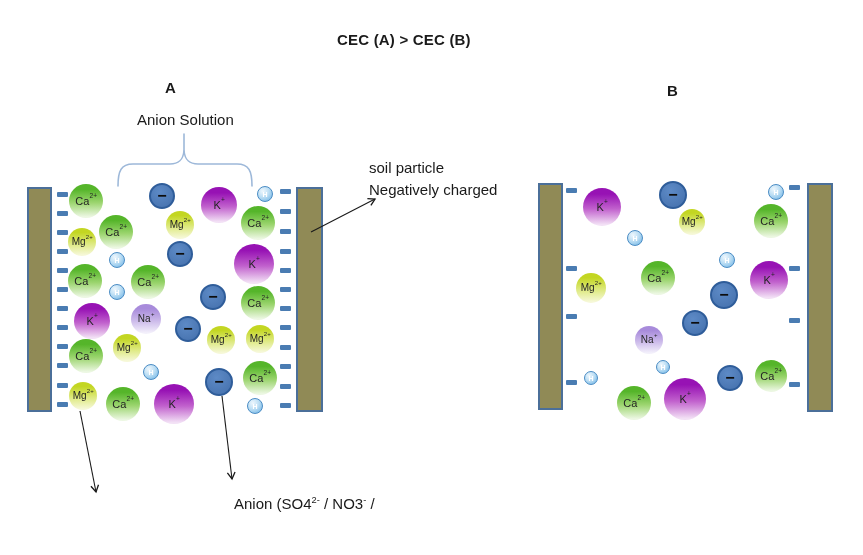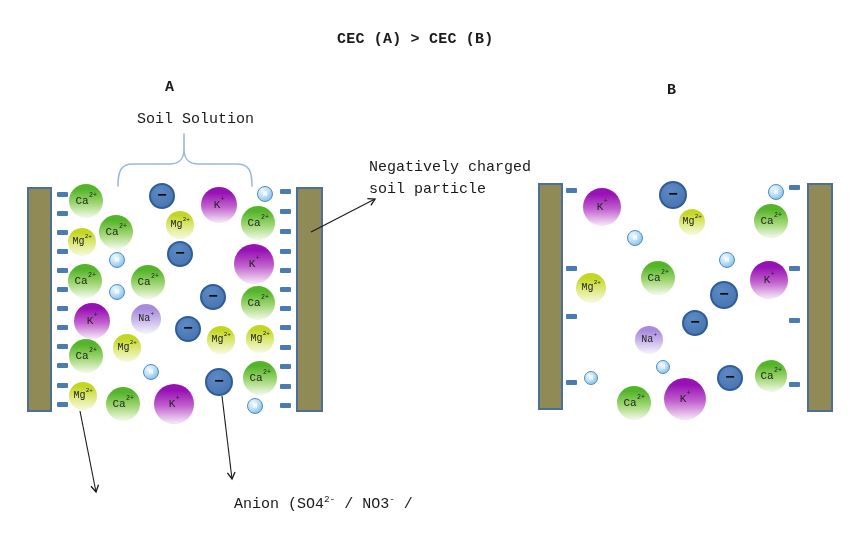--- a/index.html
+++ b/index.html
@@ -1,18 +1,18 @@
 <!DOCTYPE html>
 <html><head>
 <meta charset="utf-8">
 <style>
   html,body{margin:0;padding:0;background:#fff;}
   .canvas{
     position:relative;width:863px;height:555px;background:#ffffff;overflow:hidden;
-    font-family:Liberation Mono, monospace;color:#1a1a1a;
+    font-family:Liberation Sans, sans-serif;color:#1a1a1a;
   }
   .abs{position:absolute;}
   .title{left:337px;top:31px;font-size:15px;font-weight:bold;letter-spacing:0.2px;}
   .lbl-a{left:165px;top:79px;font-size:15px;font-weight:bold;}
   .lbl-b{left:667px;top:82px;font-size:15px;font-weight:bold;}
   .soil-solution{left:137px;top:111px;font-size:15px;}
   .neg-label{left:369px;top:157px;font-size:15px;line-height:22px;}
   .bounded-label{left:42px;top:501px;font-size:16px;}
   .anion-label{left:234px;top:489px;font-size:15px;line-height:22px;}
   .anion-label sup, .bounded-label sup{font-size:0.62em;}
@@ -30,25 +30,25 @@
   .overlay{position:absolute;left:0;top:0;pointer-events:none;}
 </style>
 </head>
 <body>
 
 <div class="canvas">
 
   <div class="abs title">CEC (A) &gt; CEC (B)</div>
   <div class="abs lbl-a">A</div>
   <div class="abs lbl-b">B</div>
-  <div class="abs soil-solution">Soil Solution</div>
+  <div class="abs soil-solution">Anion Solution</div>
 
   <div class="abs neg-label">
+    <div>soil particle</div>
     <div>Negatively charged</div>
-    <div>soil particle</div>
   </div>
 
 
   <div class="abs anion-label">
     <div><span>Anion (SO4</span><sup>2-</sup><span> / NO3</span><sup>-</sup><span> /</span></div>
   </div>
 
   <div id="diagram-a">
       <div class="bar" style="left: 27px; top: 187px; width: 25px; height: 225px; background: rgb(144, 138, 86); border: 2px solid rgb(75, 111, 153);"></div>
       <div class="bar" style="left: 296px; top: 187px; width: 27px; height: 225px; background: rgb(144, 138, 86); border: 2px solid rgb(75, 111, 153);"></div>

